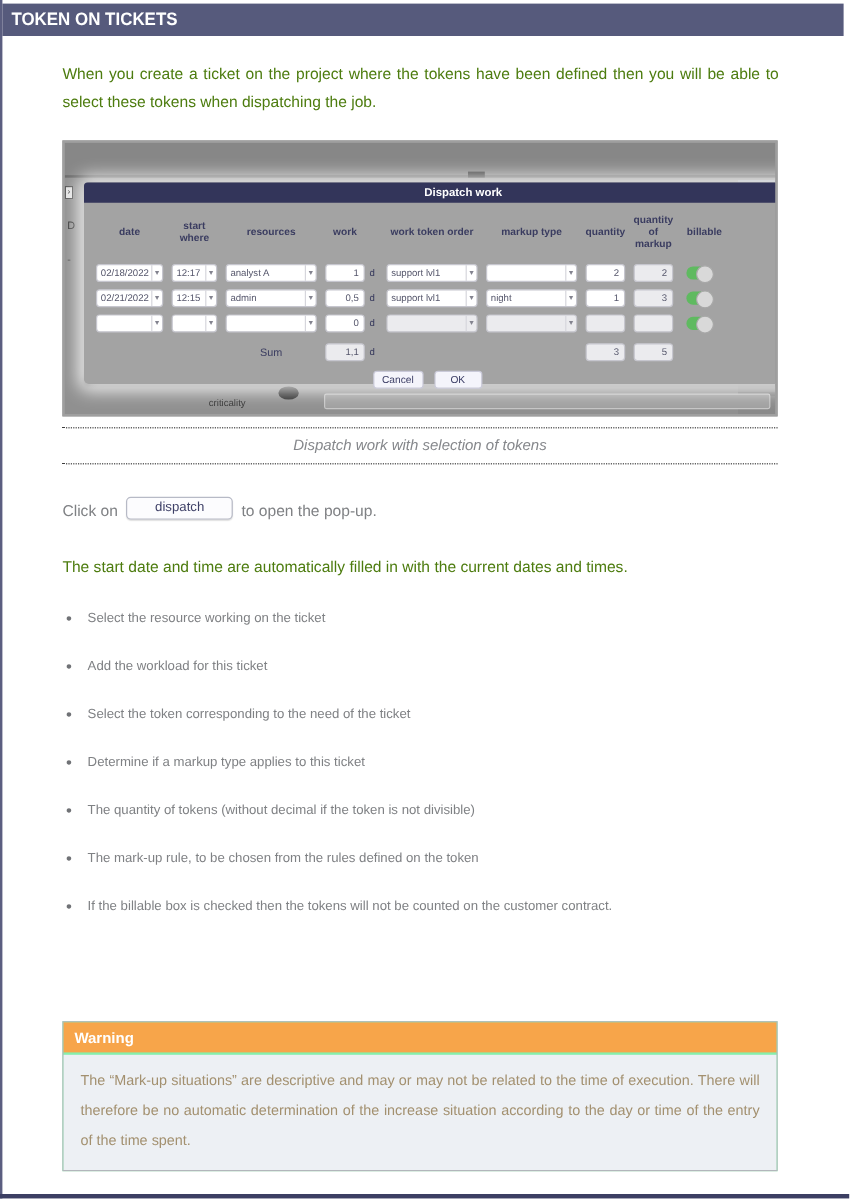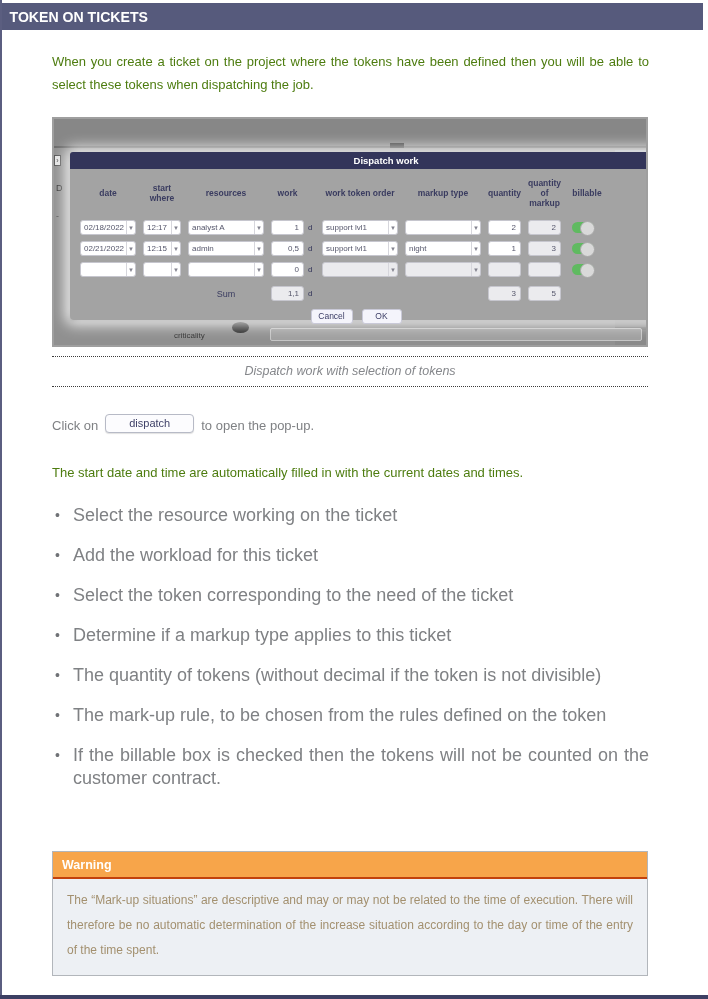--- a/index.html
+++ b/index.html
@@ -61,25 +61,25 @@
   .dbtn { height:15px; background:#f4f4fb; border:1px solid #c9c9d8; border-radius:3px; color:#3c3e66; font-size:8.5px; line-height:13px; text-align:center; }
   .dbtn.cancel { width:42px; } .dbtn.ok { width:40px; }
   #dlg-add { position:absolute; right:11px; bottom:6px; width:12px; height:12px; background:#fafafc; border:1px solid #8d8db4; border-radius:2px; color:#3c3e80; font-size:9px; line-height:10px; text-align:center; }
 
   #caption { margin-top:9px; border-top:1px dotted #3c3c3c; border-bottom:1px dotted #3c3c3c; padding:7px 0 8px 0; text-align:center; font-style:italic; font-size:12.5px; color:#85878b; }
 
   #click-line { position:absolute; left:52px; top:414px; display:flex; align-items:flex-end; gap:7px; font-size:13px; color:#7f8184; }
   #dispatch-btn { padding:2px 23px 3px 23px; background:#fcfcfe; border:1px solid #b7bac6; border-radius:4px; color:#3d3f66; font-size:11px; box-shadow:0 1px 1px rgba(0,0,0,.12); }
 
   #bullets { position:absolute; left:52px; top:504px; width:597px; list-style:none; }
-  #bullets li { position:relative; padding-left:21px; font-size:18px; color:#7f8184; line-height:23px; margin-bottom:17px; }
+  #bullets li { position:relative; padding-left:21px; font-size:11px; color:#7f8184; line-height:23px; margin-bottom:17px; }
   #bullets li::before { content:"\2022"; position:absolute; left:3px; top:0px; color:#707276; font-size:14px; }
   #bullets li.wide { text-align:justify; }
 
-  #warning { position:absolute; left:52px; top:851px; width:596px; border:1px solid #b2b6bb; background:#c2410c; }
+  #warning { position:absolute; left:52px; top:851px; width:596px; border:1px solid #b2b6bb; background:#86efac; }
   #warn-head { height:25px; background:#f7a54a; display:flex; align-items:center; }
   #warn-head .wt { color:#fff; font-weight:bold; font-size:12.5px; padding-left:9px; }
   #warn-body { margin-top:2px; background:#edf0f4; padding:9px 14px 12px 14px; font-size:12px; line-height:25px; color:#a3906f; text-align:justify; }
 </style>
 </head>
 <body>
 
 <div id="page">
   <div id="left-rule"></div>
   <div id="title-bar">

